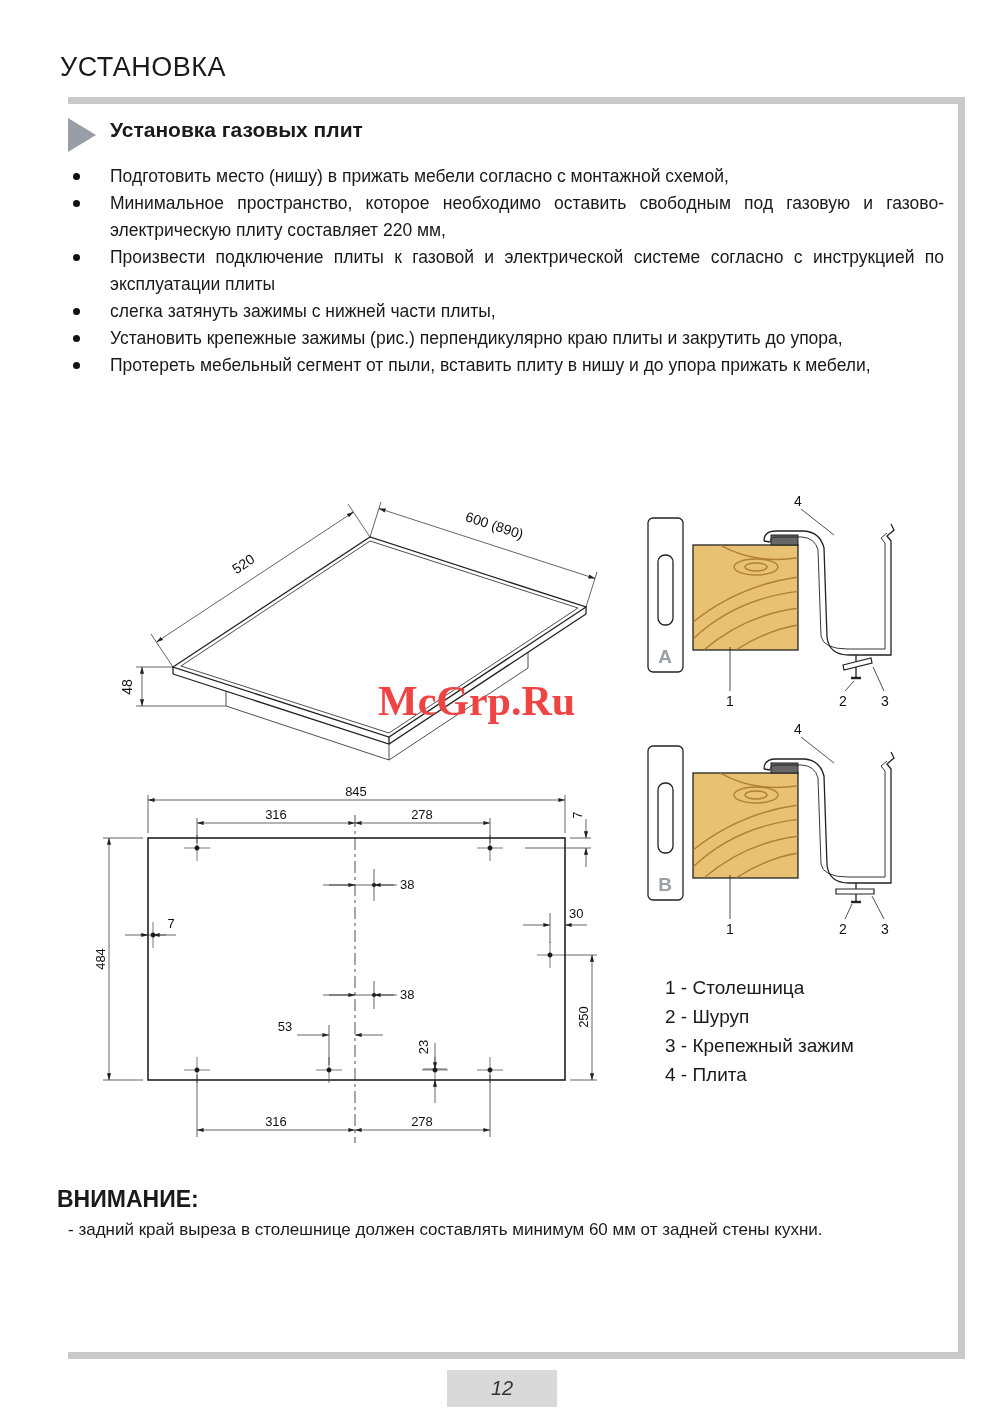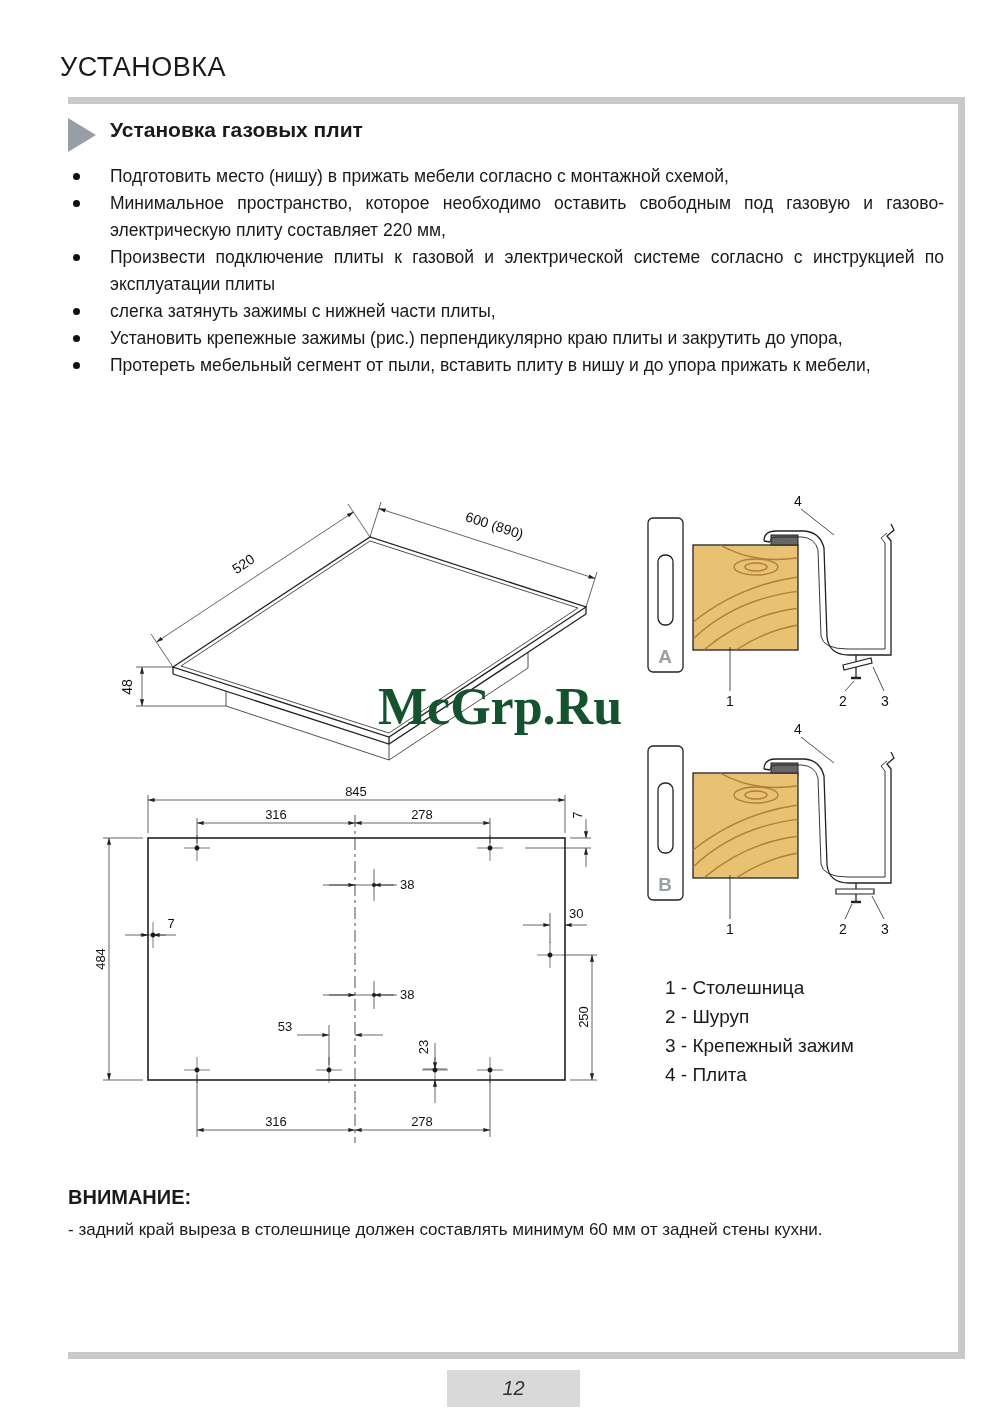--- a/index.html
+++ b/index.html
@@ -14,25 +14,25 @@
   .tri{width:0;height:0;border-top:17px solid transparent;border-bottom:17px solid transparent;border-left:28px solid #979ea5}
   .section-title{font-size:21px;font-weight:bold}
   .bullets{left:68px;top:163px;width:876px;list-style:none}
   .bullets li{position:relative;padding-left:42px;font-size:17.5px;line-height:27px;text-align:justify}
   .bullets li .dot{position:absolute;left:5px;top:10px;width:7px;height:7px;border-radius:50%;background:#111}
   .diagrams{left:68px;top:495px;width:897px;height:690px}
   .hob-svg{left:30px;top:5px}
   .cutout-svg{left:27px;top:290px}
   .secA-svg{left:570px;top:0}
   .secB-svg{left:570px;top:228px}
-  .watermark{left:310px;top:182px;font-family:"Liberation Serif",serif;font-size:52px;font-weight:bold;color:#14532d;z-index:5}
+  .watermark{left:310px;top:182px;font-family:"Liberation Serif",serif;font-size:42px;font-weight:bold;color:#ef4444;z-index:5}
   .legend{left:597px;top:478px;font-size:19px;line-height:29px}
-  .attn-title{left:68px;top:1186px;font-size:20px;font-weight:bold}
+  .attn-title{left:57px;top:1186px;font-size:23px;font-weight:bold}
   .attn-text{left:68px;top:1216px;width:876px;font-size:17px;line-height:27px;text-align:justify}
-  .pagebox{left:447px;top:1370px;width:133px;height:37px;background:#d9d9d9;display:flex;align-items:center;justify-content:center;font-size:20px;font-style:italic;color:#333}
+  .pagebox{left:447px;top:1370px;width:110px;height:37px;background:#d9d9d9;display:flex;align-items:center;justify-content:center;font-size:20px;font-style:italic;color:#333}
   svg{overflow:visible}
   svg text{font-family:"Liberation Sans",sans-serif}
   .dimtxt{font-size:13px;fill:#111}
   .dimtxt14{font-size:14px;fill:#111}
   .ltr{font-size:19px;font-weight:bold;fill:#9aa0a5}
   .cal{font-size:14px;fill:#111}
   .oln{stroke:#222;fill:none;stroke-width:1.3}
   .thin{stroke:#222;fill:none;stroke-width:.8}
   .dim,.ext{stroke:#222;fill:none;stroke-width:.7}
 </style>

